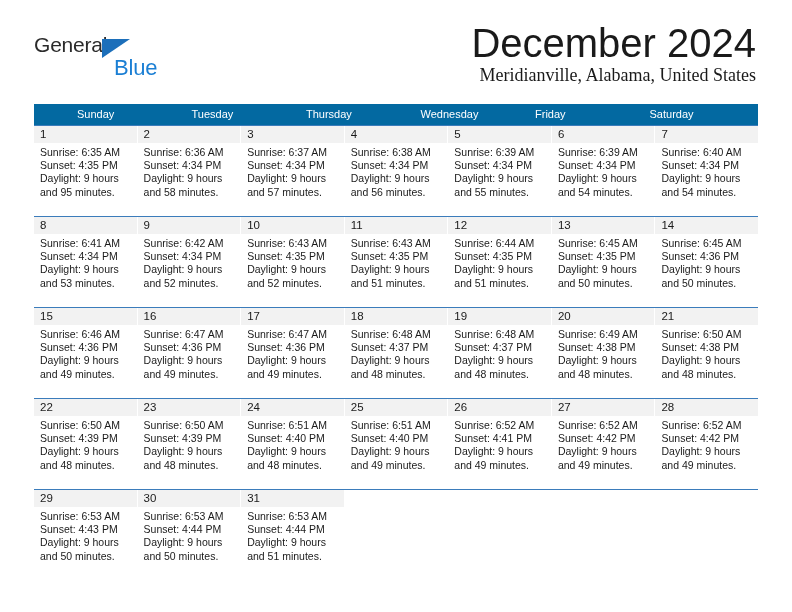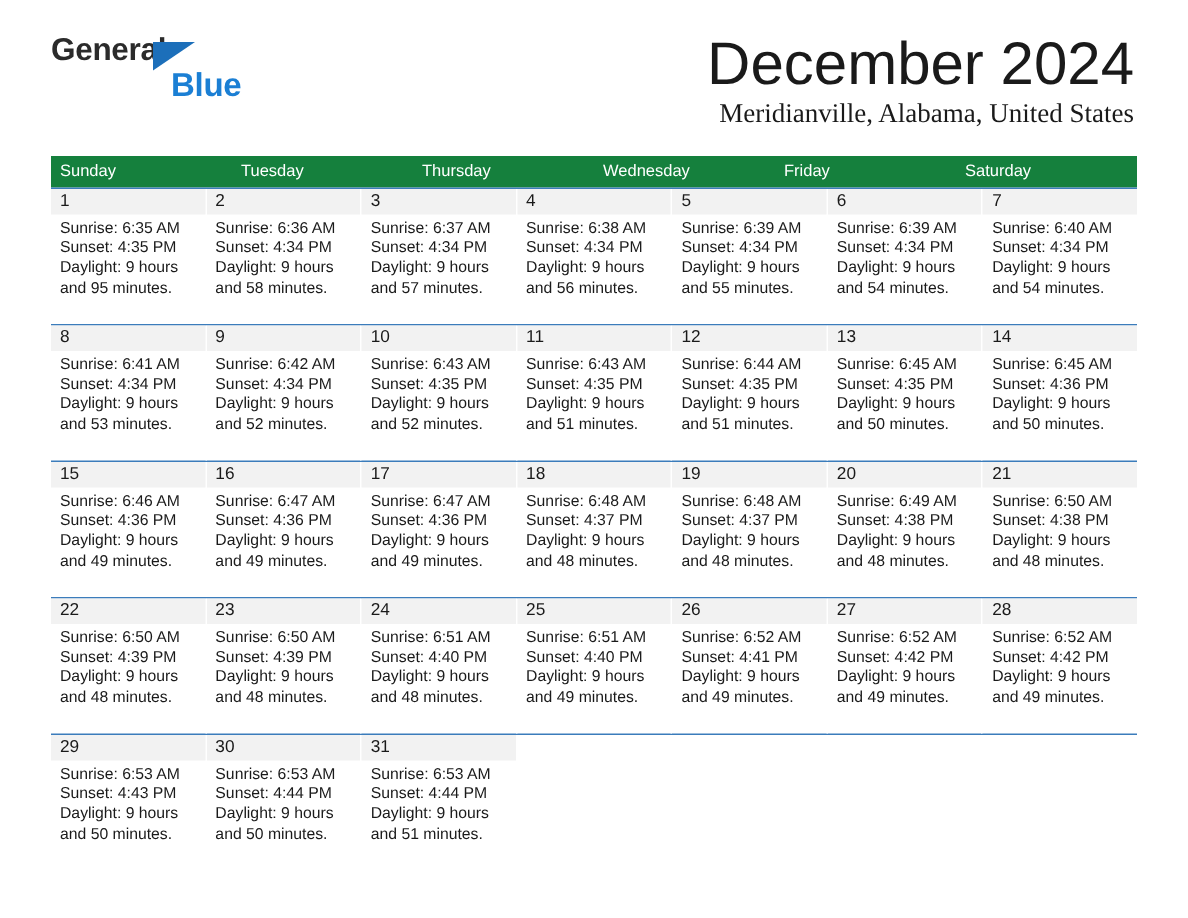--- a/index.html
+++ b/index.html
@@ -25,24 +25,23 @@
   .header {
     position: absolute;
     left: 0;
     top: 0;
     width: 792px;
     height: 100px;
   }
   .logo {
     position: absolute;
     left: 34px;
-    top: 22px;
+    top: 33px;
     width: 130px;
     height: 52px;
-    font-weight: bold;
   }
   .logo-general {
     position: absolute;
     left: 0;
     top: 0;
     font-size: 21px;
     letter-spacing: -0.2px;
     color: #2b2b2b;
     font-family: "Liberation Sans", sans-serif;
   }
@@ -88,22 +87,23 @@
 
   
   .calendar {
     position: absolute;
     left: 34px;
     top: 104px;
     width: 724px;
   }
   .weekday-row {
     display: flex;
-    background: #15803d;
+    background: #0369a1;
     height: 21px;
+    padding-left: 37px;
   }
   .weekday {
     flex: 1 1 0;
     font-size: 11px;
     color: #ffffff;
     line-height: 21px;
     padding-left: 6px;
     box-sizing: border-box;
     white-space: nowrap;
   }

